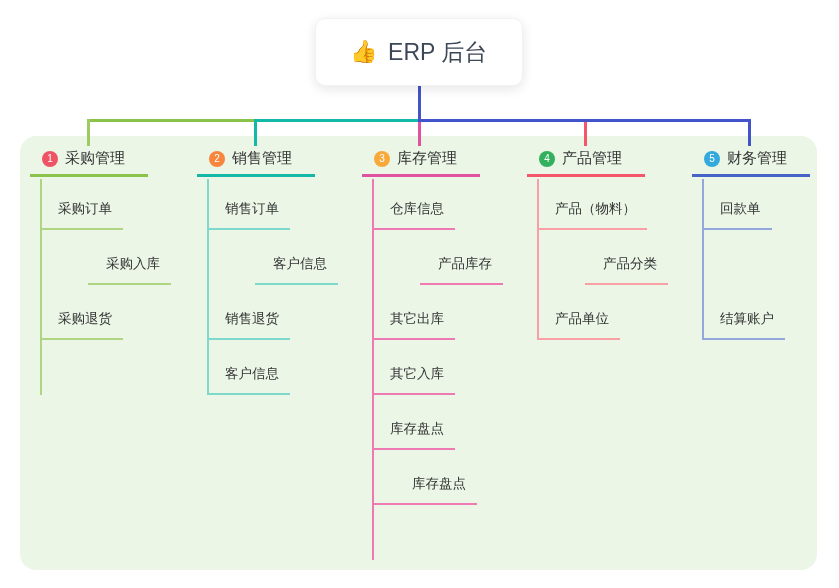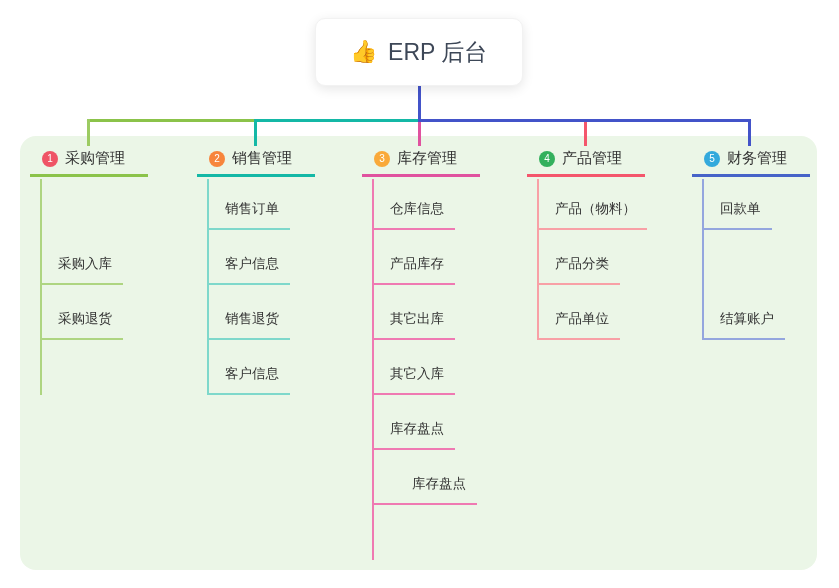--- a/index.html
+++ b/index.html
@@ -100,21 +100,21 @@
     padding: 0 11px 9px 18px;
     border-bottom: 2px solid;
     white-space: nowrap;
     cursor: default;
   }
   .c1 { left: 40px;  border-color: #AED581; }
   .c2 { left: 207px; border-color: #7ED8CB; }
   .c3 { left: 372px; border-color: #EF79B2; }
   .c4 { left: 537px; border-color: #F8A0A6; }
   .c5 { left: 702px; border-color: #94A6DE; }
-  .r0 { top: 199px; } .r1 { top: 254px; } .r2 { top: 309px; font-family: Liberation Serif, serif; }
+  .r0 { top: 199px; } .r1 { top: 254px; margin-left: 48px; } .r2 { top: 309px; font-family: Liberation Serif, serif; }
   .r3 { top: 364px; } .r4 { top: 419px; } .r5 { top: 474px; padding-left: 40px; } .r6 { top: 529px; }
 </style>
 </head>
 <body>
 
 <div class="canvas">
 
   <div class="map-panel"></div>
 
   <div class="line root-drop"></div>
@@ -152,20 +152,21 @@
     <span class="badge">5</span>
     <span>财务管理</span>
   </div>
 
   <div class="vline v1"></div>
   <div class="vline v2"></div>
   <div class="vline v3"></div>
   <div class="vline v4"></div>
   <div class="vline v5"></div>
 
+  <div class="child c1 r0">采购订单</div>
   <div class="child c1 r1">采购入库</div>
   <div class="child c1 r2">采购退货</div>
 
   <div class="child c2 r0">销售订单</div>
   <div class="child c2 r1">客户信息</div>
   <div class="child c2 r2">销售退货</div>
   <div class="child c2 r3">客户信息</div>
 
   <div class="child c3 r0">仓库信息</div>
   <div class="child c3 r1">产品库存</div>

